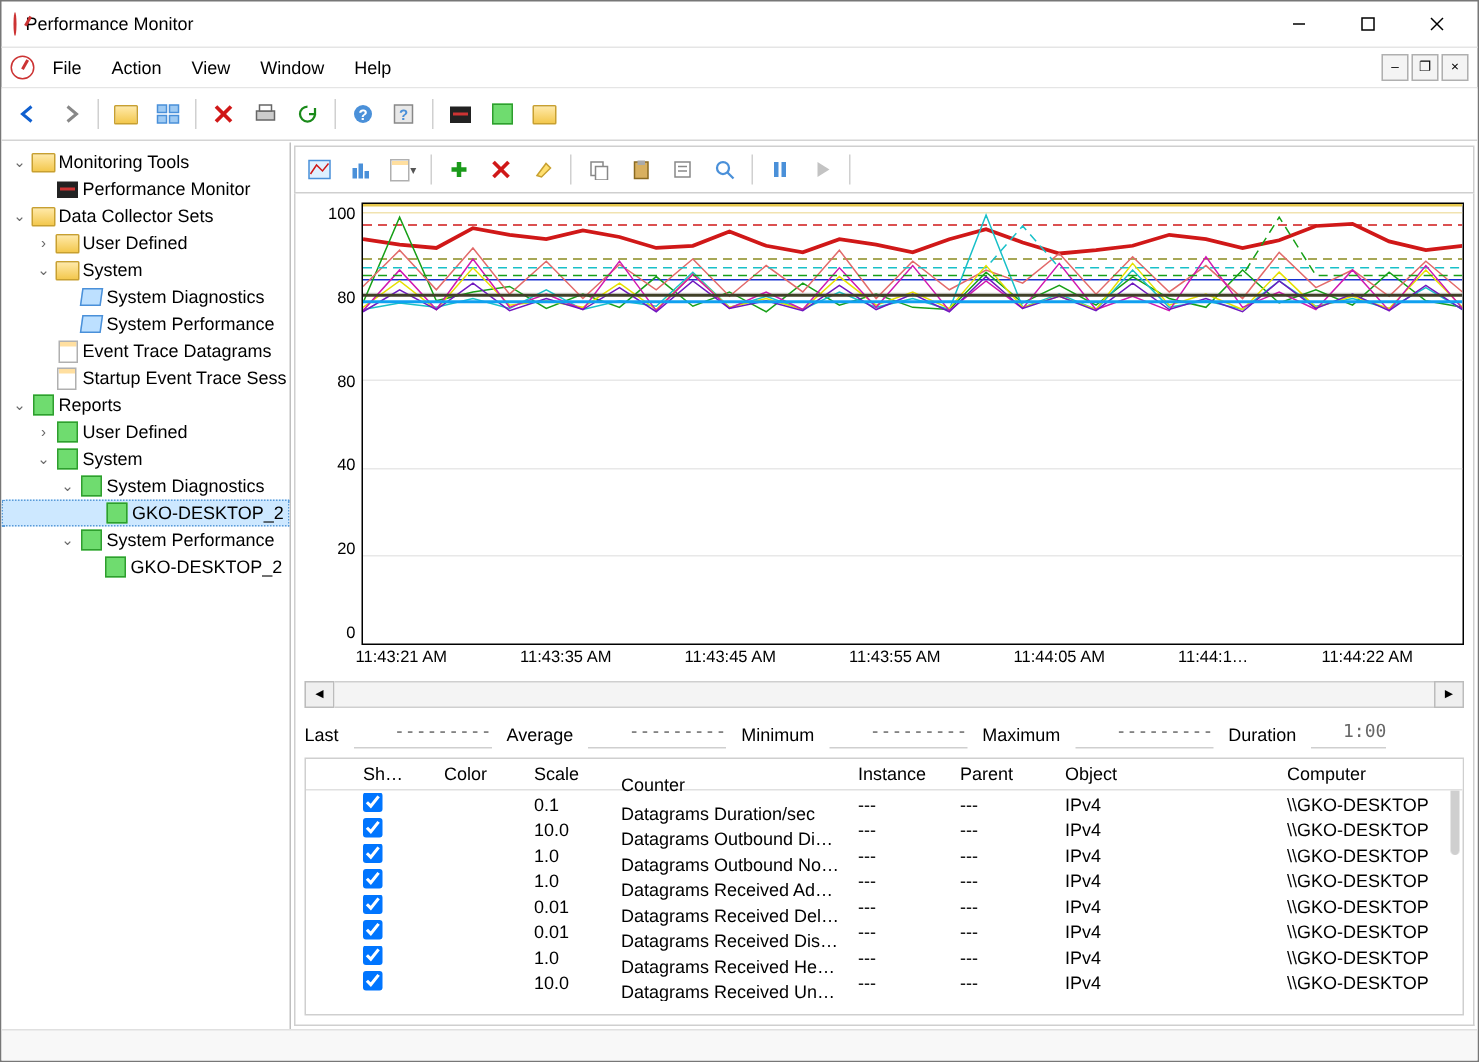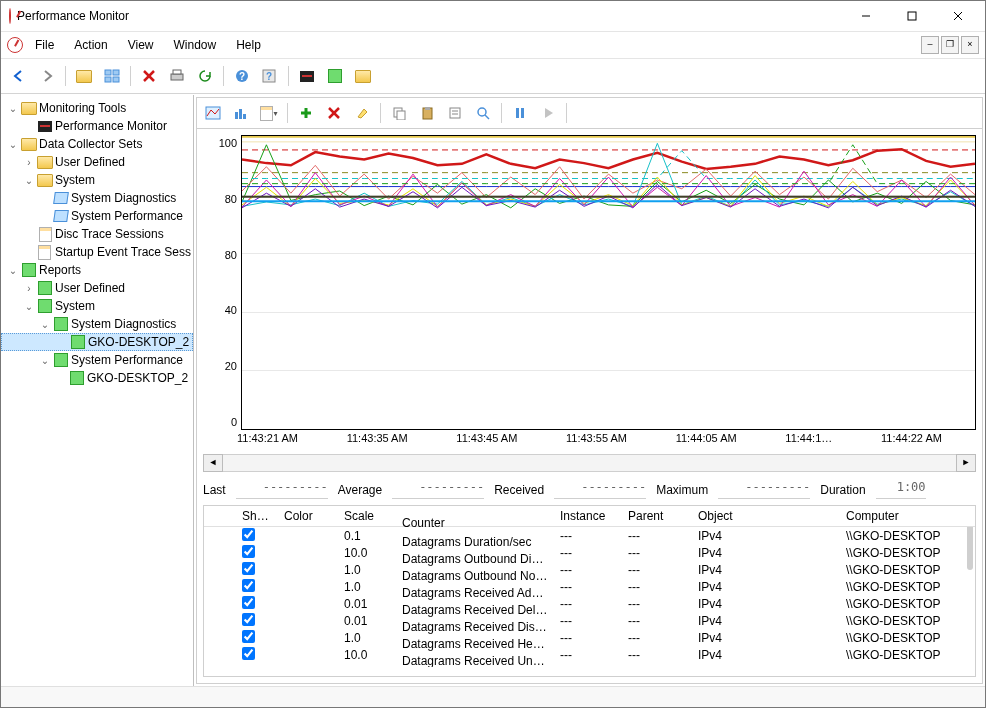--- a/index.html
+++ b/index.html
@@ -50,21 +50,21 @@
   .hscroll .track { flex:1; height:16px; background:#f4f4f4; border:1px solid #cfcfcf; border-left:none; border-right:none;}
 
   .stats { display:flex; gap:10px; align-items:center; margin:8px 0 6px 0; font-size:12px;}
   .stats .lbl {}
   .stats .val { flex:0 0 92px; height:18px; border-bottom:1px solid #cfcfcf; text-align:right; color:#666; font-family:Consolas, monospace;}
   .stats .val.last { flex:0 0 50px; }
 
   .counter-table { flex:0 0 170px; border:1px solid #cfcfcf; position:relative; overflow:hidden; font-size:12px;}
   .ct-head { display:flex; background:#fff; border-bottom:1px solid #e0e0e0; position:sticky; top:0; height:20px; align-items:center;}
   .ct-head > div, .ct-row > div { padding:1px 6px; overflow:hidden; white-space:nowrap; text-overflow:ellipsis; box-sizing:border-box;}
-  .c-show { width:42px;margin-left:32px;} .c-color{width:60px;} .c-scale{width:58px;} .c-counter{width:158px;margin-top:13px;}
+  .c-show { width:42px;margin-left:32px;} .c-color{width:60px;margin-left:12px;} .c-scale{width:58px;} .c-counter{width:158px;margin-top:13px;}
   .c-instance{width:68px;} .c-parent{width:70px;} .c-object{width:148px;} .c-computer{width:120px;}
   .ct-body { overflow:auto; height:140px;}
   .ct-row { display:flex; height:17px; align-items:center;}
   .ct-row input[type=checkbox]{margin:0;}
   .vscroll-hint { position:absolute; right:2px; top:4px; width:6px; height:60px; background:#cfcfcf; border-radius:3px;}
 
   .statusbar { height:20px; border-top:1px solid #e0e0e0; background:#f8f8f8;}
 
   
   .ic-folder { width:14px; height:11px; background:linear-gradient(#ffe9a8,#f3c84e); border:1px solid #c8a030; border-radius:1px;}
@@ -235,21 +235,21 @@
       <div class="tree-row" style="padding-left:52px">
           <span class="tree-icon">
             <span class="ic-box"></span>
           </span>
           <span class="lbl">System Performance</span>
         </div>
       <div class="tree-row" style="padding-left:36px">
           <span class="tree-icon">
             <span class="ic-sheet"></span>
           </span>
-          <span class="lbl">Disc Trace Sessions</span>
+          <span class="lbl">Event Trace Datagrams</span>
         </div>
       <div class="tree-row" style="padding-left:36px">
           <span class="tree-icon">
             <span class="ic-sheet"></span>
           </span>
           <span class="lbl">Startup Event Trace Sess</span>
         </div>
       <div class="tree-row" style="padding-left:6px">
           <span class="twisty">⌄</span>
           <span class="tree-icon">
@@ -430,21 +430,21 @@
             <div class="track"></div>
             <div class="arrow">►</div>
           </div>
         </div>
 
         <div class="stats">
           <span class="lbl">Last</span>
             <span class="val">---------</span>
           <span class="lbl">Average</span>
             <span class="val">---------</span>
-          <span class="lbl">Received</span>
+          <span class="lbl">Minimum</span>
             <span class="val">---------</span>
           <span class="lbl">Maximum</span>
             <span class="val">---------</span>
           <span class="lbl">Duration</span>
             <span class="val last">1:00</span>
         </div>
 
         <div class="counter-table">
           <div class="vscroll-hint"></div>
           <div class="ct-head">

